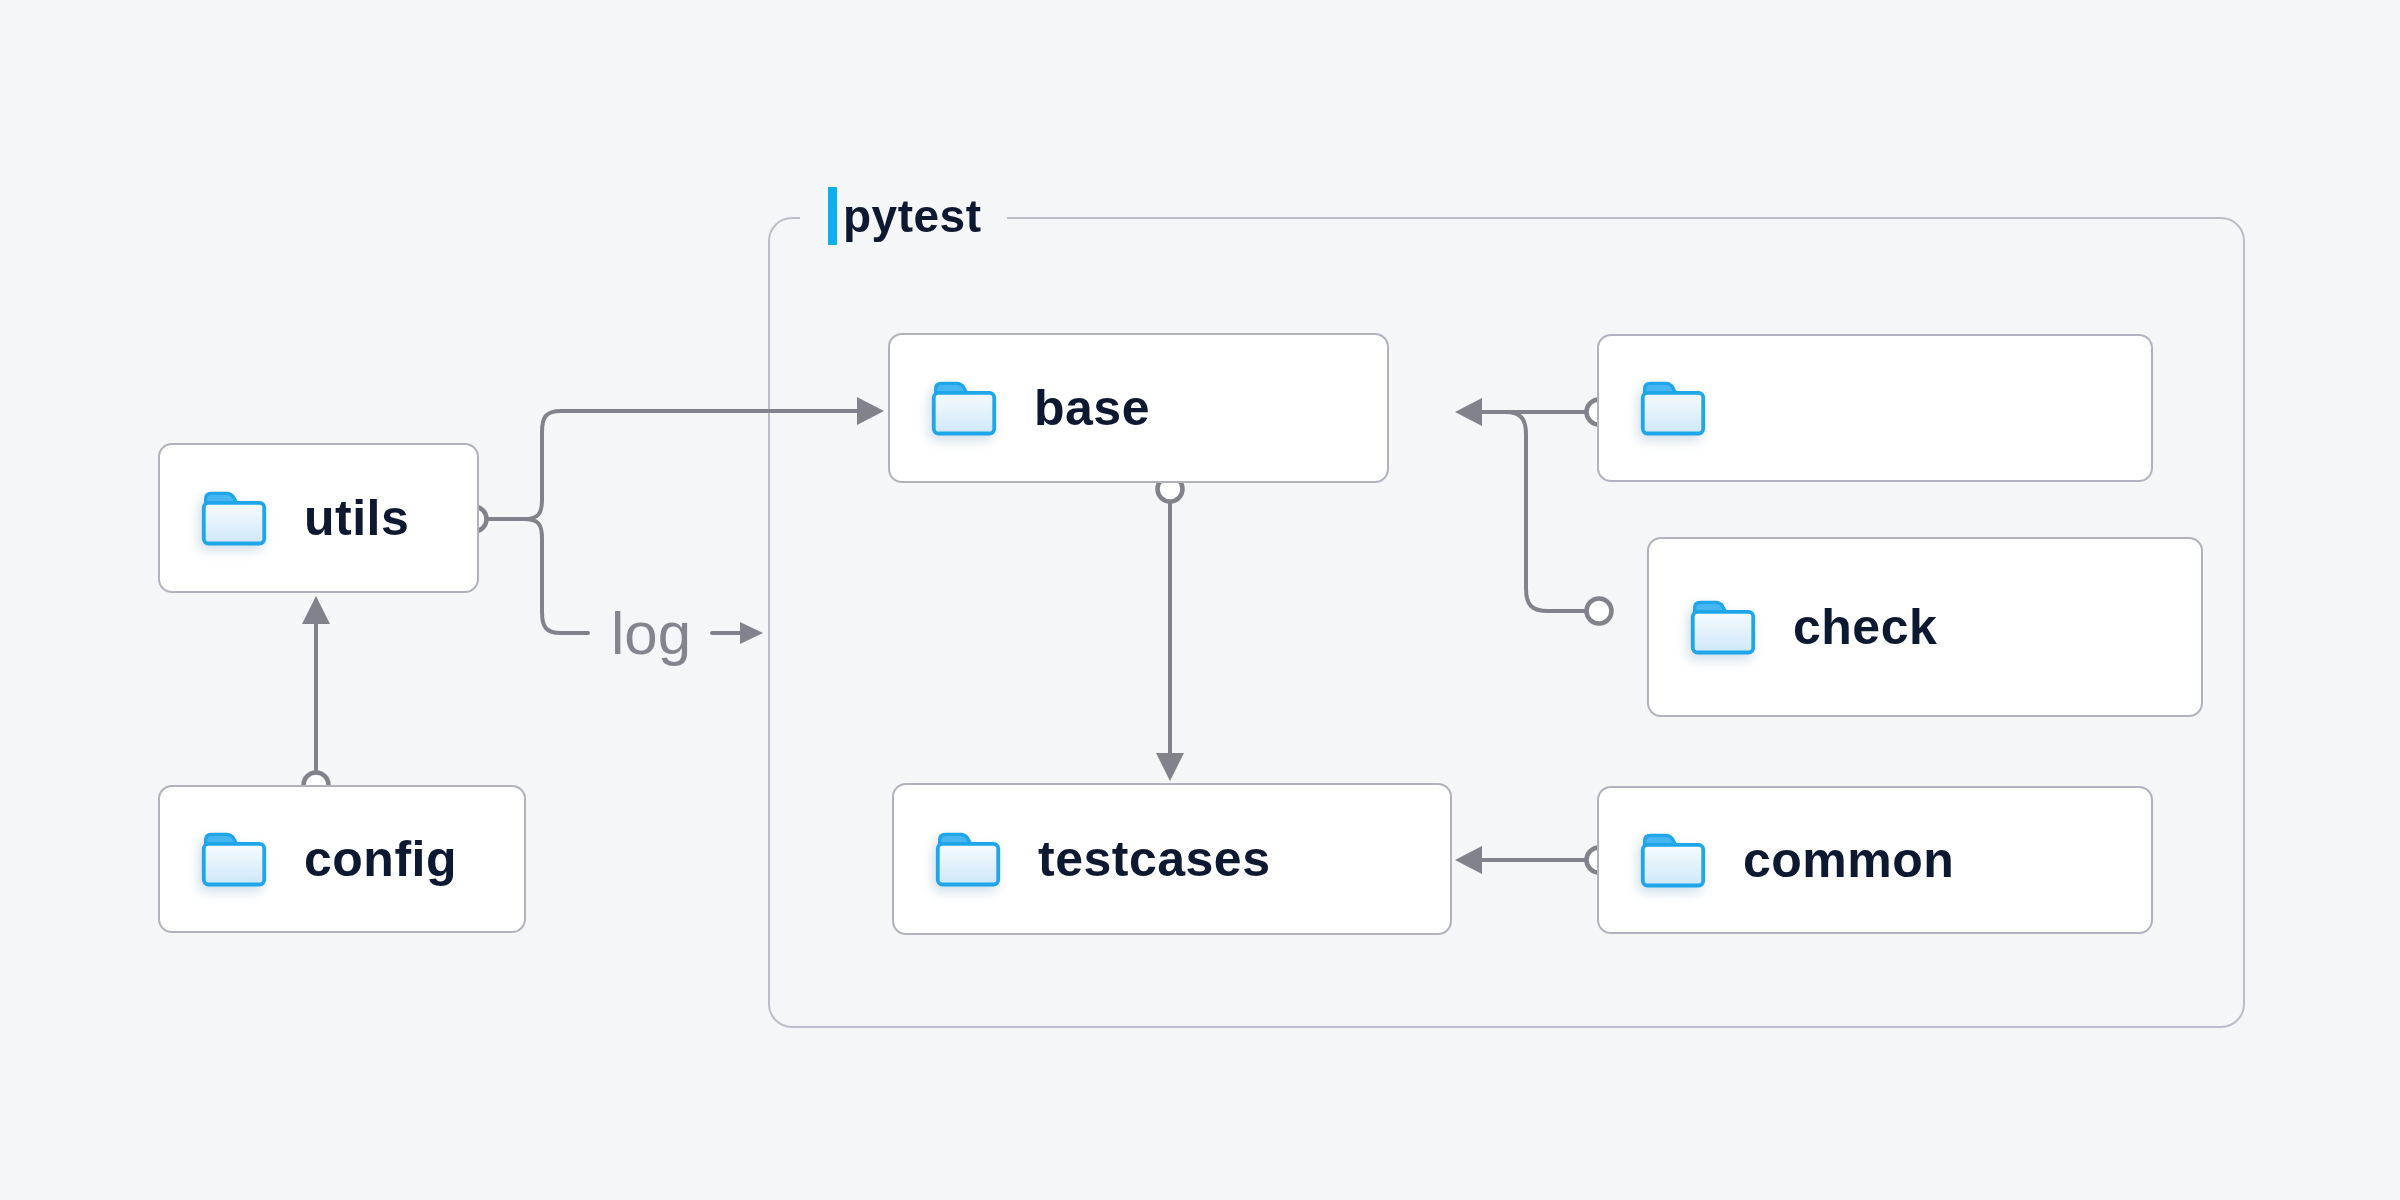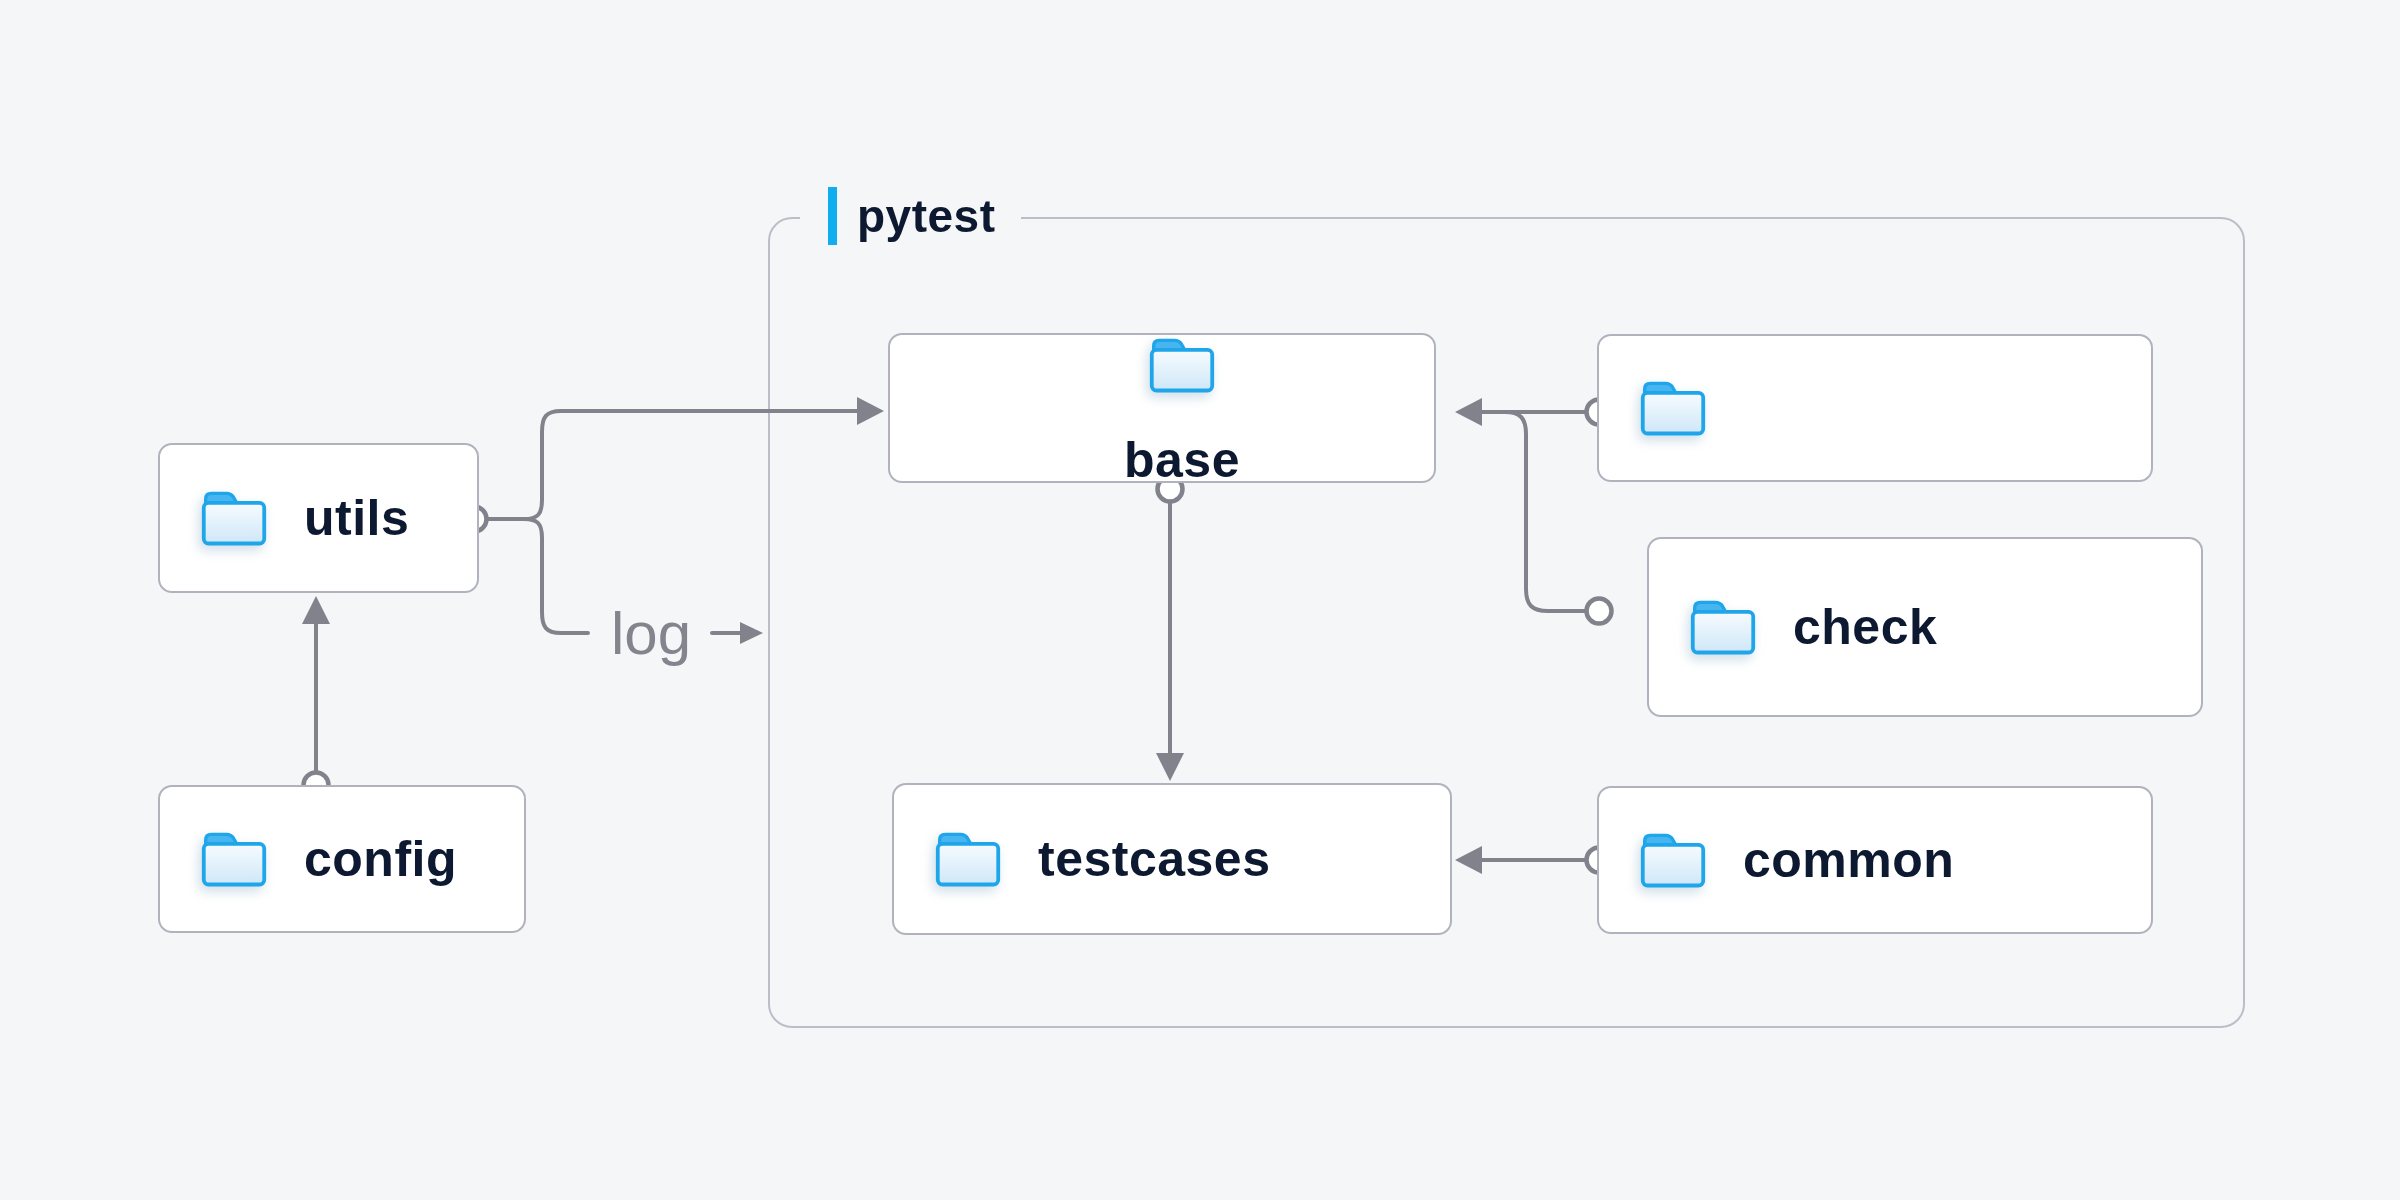--- a/index.html
+++ b/index.html
@@ -26,21 +26,21 @@
     background: transparent;
     box-sizing: border-box;
     z-index: 1;
   }
   .group-label {
     position: absolute;
     left: 800px; top: 184px;
     height: 64px;
     display: flex;
     align-items: center;
-    gap: 20px;
+    gap: 6px;
     background: #F5F6F7;
     padding: 0 26px 0 28px;
     z-index: 3;
   }
   .group-label .accent-bar {
     width: 9px; height: 58px;
     background: #0FAEEF;
     flex: 0 0 auto;
   }
   .group-label .group-title {
@@ -189,21 +189,21 @@
     <span class="label">utils</span>
   </div>
 
   <div class="node" style="left:158px; top:785px; width:368px; height:148px;">
     <svg class="folder">
         <use href="#folder-sym"></use>
       </svg>
     <span class="label">config</span>
   </div>
 
-  <div class="node" style="left:888px; top:333px; width:548px; height:150px;flex-direction:column;">
+  <div class="node" style="left:888px; top:333px; width:501px; height:150px;">
     <svg class="folder">
         <use href="#folder-sym"></use>
       </svg>
     <span class="label">base</span>
   </div>
 
   <div class="node" style="left:892px; top:783px; width:560px; height:152px;text-align:right;">
     <svg class="folder">
         <use href="#folder-sym"></use>
       </svg>

